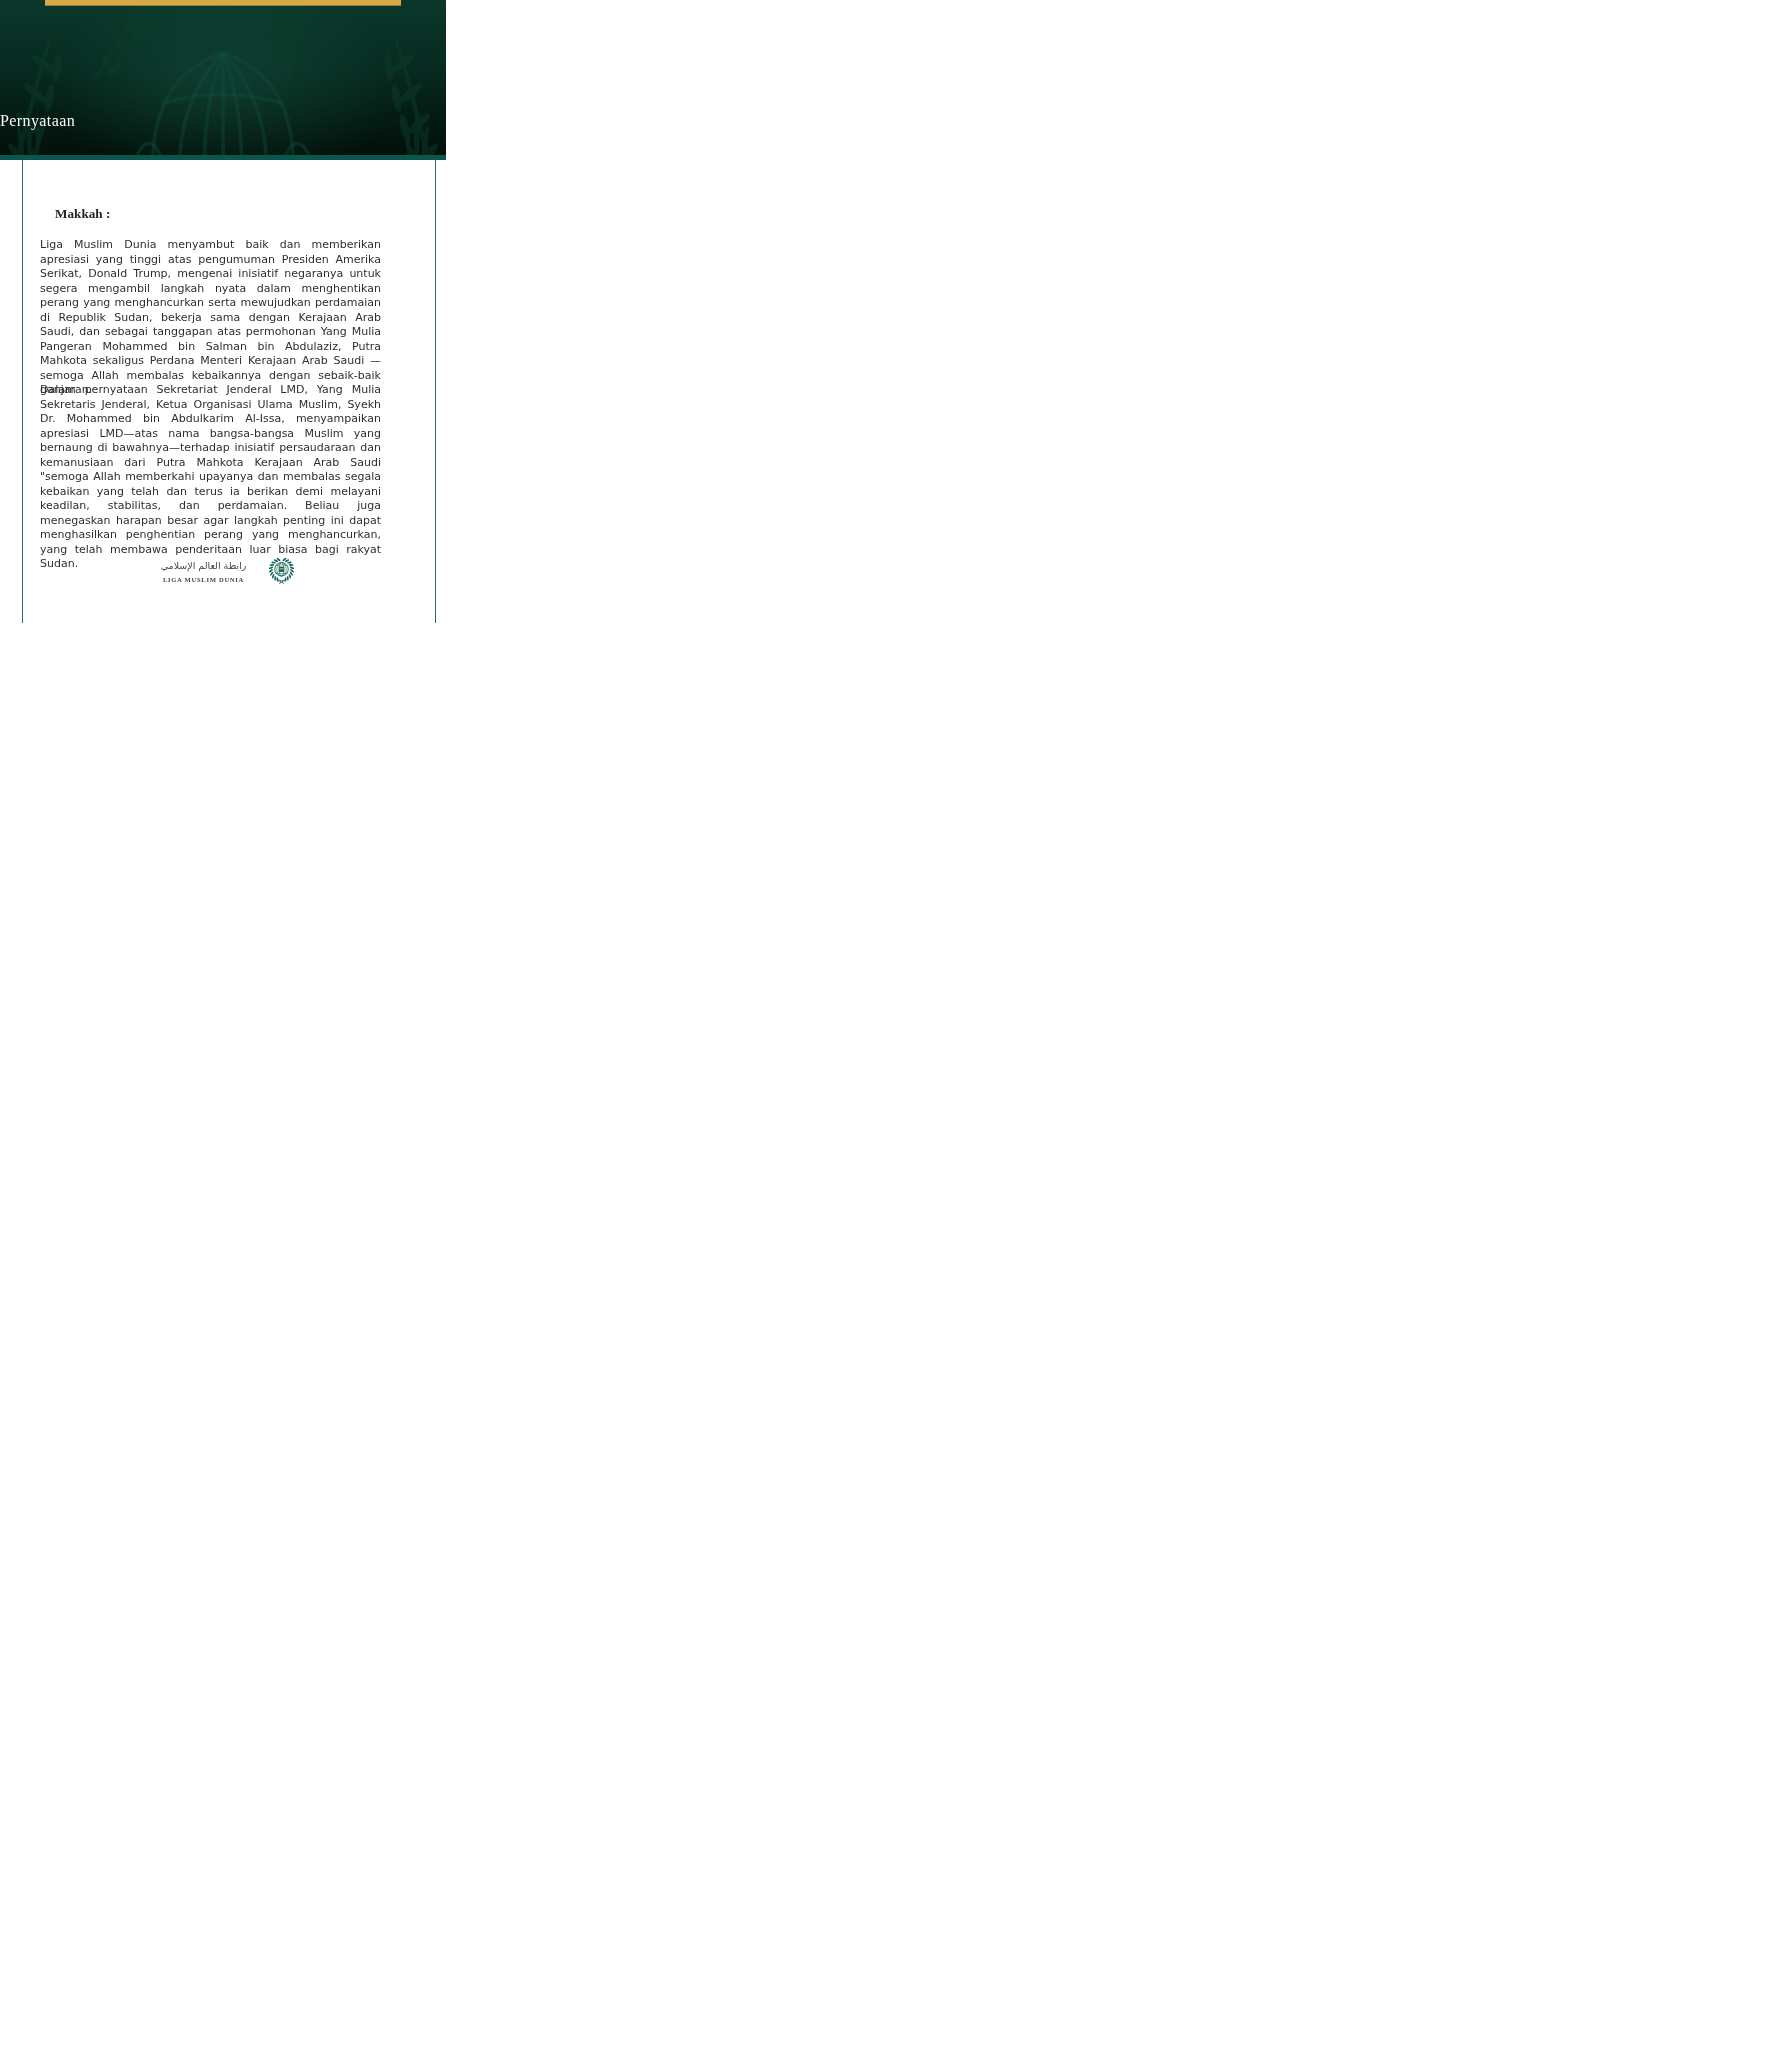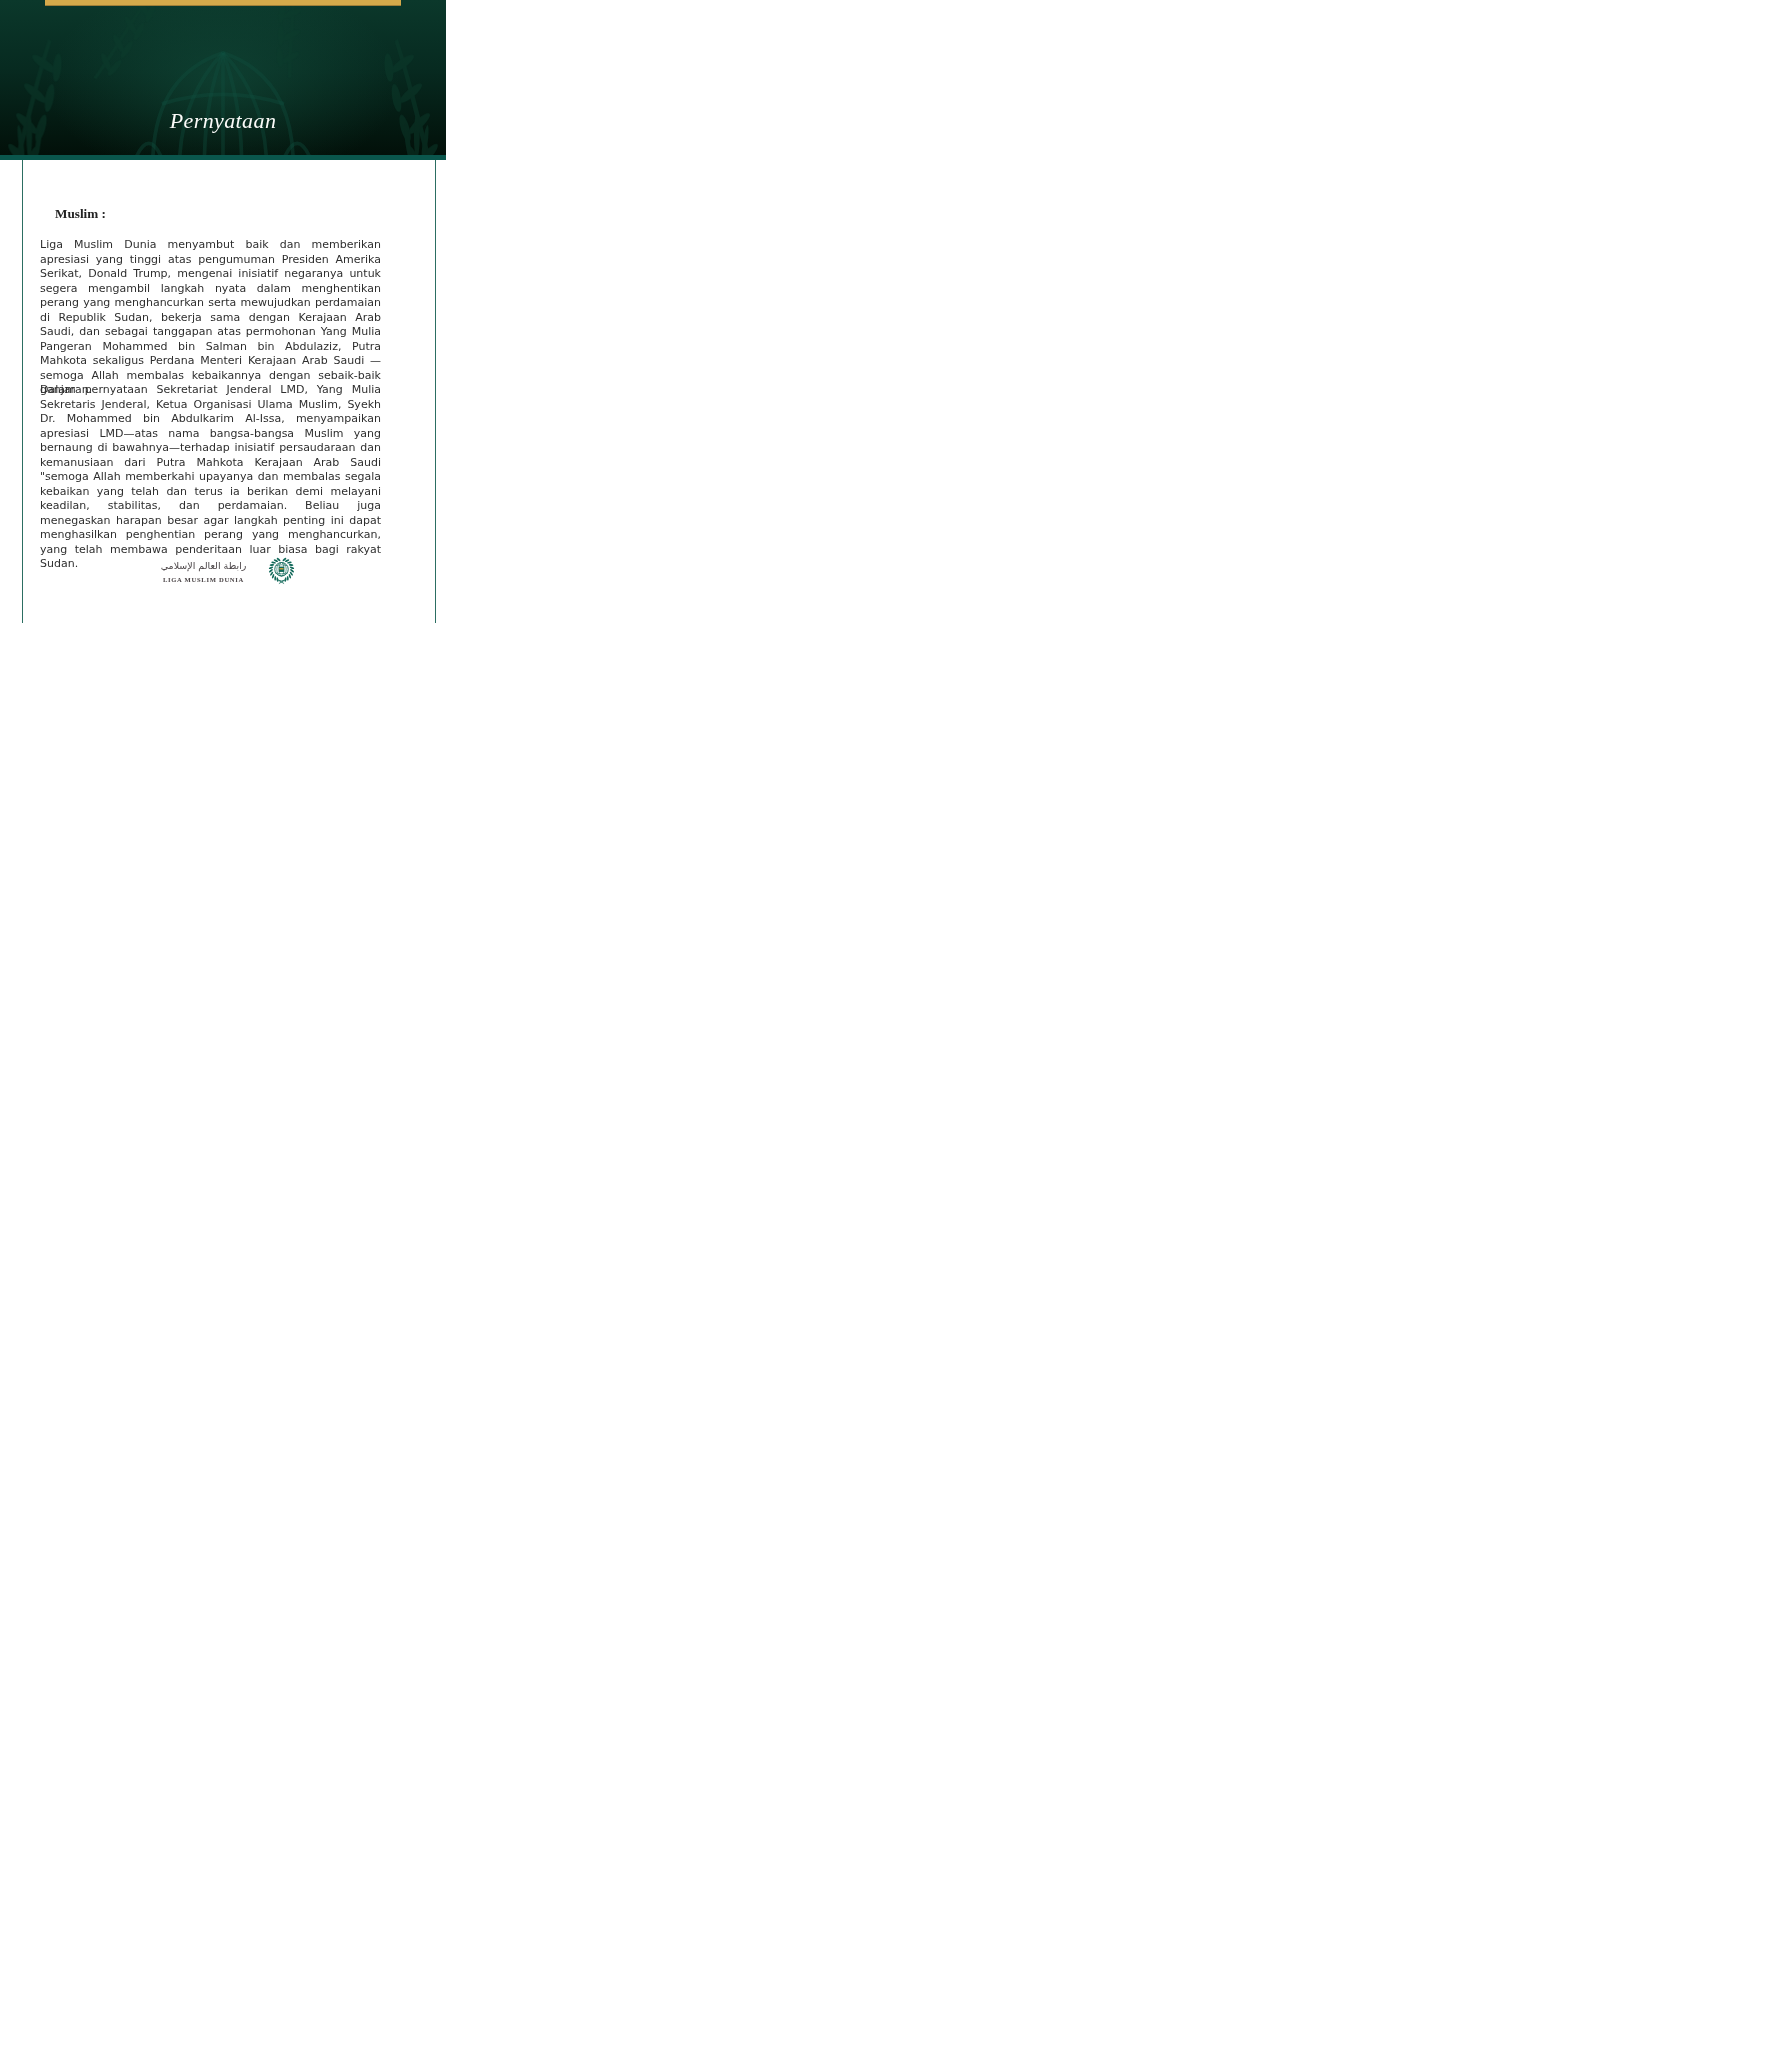--- a/index.html
+++ b/index.html
@@ -13,23 +13,23 @@
     background:linear-gradient(180deg,#0B382B 0%, #072A20 45%, #021009 100%);
     overflow:hidden;
   }
   #header-decor{position:absolute; left:0; top:0;}
   #gold-bar{
     position:absolute; left:45px; top:0; width:356px; height:5.4px;
     background:#D5AA4B; border-bottom:0.4px solid rgba(0,0,0,.25);
   }
   #page-title{
     position:absolute; left:0; top:108px; width:100%;
-    text-align:center; color:#FBFBF9;
+    color:#FBFBF9;
     font-family:"Liberation Serif", serif; font-weight:400;
-    font-size:22px; line-height:25px; letter-spacing:0.4px;font-style:italic;
+    font-size:16px; line-height:25px; letter-spacing:0.4px;
   }
   #teal-band{
     position:absolute; left:0; top:155px; width:446px; height:5px;
     background:#0A564C;
   }
   
   #content-card{
     position:absolute; left:22px; top:160px; width:412px; height:463px;
     border-left:0.4px solid #2C6E62; border-right:0.4px solid #2C6E62;
     background:#ffffff;
@@ -119,21 +119,21 @@
     </svg>
 
     <div id="gold-bar"></div>
     <div id="page-title">Pernyataan</div>
   </div>
 
   <div id="teal-band"></div>
 
   <div id="content-card"></div>
 
-  <div id="location-heading">Muslim :</div>
+  <div id="location-heading">Makkah :</div>
 
   <p id="paragraph-1" class="statement-paragraph">Liga Muslim Dunia menyambut baik dan memberikan apresiasi yang tinggi atas pengumuman Presiden Amerika Serikat, Donald Trump, mengenai inisiatif negaranya untuk segera mengambil langkah nyata dalam menghentikan perang yang menghancurkan serta mewujudkan perdamaian di Republik Sudan, bekerja sama dengan Kerajaan Arab Saudi, dan sebagai tanggapan atas permohonan Yang Mulia Pangeran Mohammed bin Salman bin Abdulaziz, Putra Mahkota sekaligus Perdana Menteri Kerajaan Arab Saudi — semoga Allah membalas kebaikannya dengan sebaik-baik ganjaran.</p>
 
   <p id="paragraph-2" class="statement-paragraph">Dalam pernyataan Sekretariat Jenderal LMD, Yang Mulia Sekretaris Jenderal, Ketua Organisasi Ulama Muslim, Syekh Dr. Mohammed bin Abdulkarim Al-Issa, menyampaikan apresiasi LMD—atas nama bangsa-bangsa Muslim yang bernaung di bawahnya—terhadap inisiatif persaudaraan dan kemanusiaan dari Putra Mahkota Kerajaan Arab Saudi "semoga Allah memberkahi upayanya dan membalas segala kebaikan yang telah dan terus ia berikan demi melayani keadilan, stabilitas, dan perdamaian. Beliau juga menegaskan harapan besar agar langkah penting ini dapat menghasilkan penghentian perang yang menghancurkan, yang telah membawa penderitaan luar biasa bagi rakyat Sudan.</p>
 
   <div id="logo">
     <div id="logo-left">
       <div id="logo-arabic">رابطة العالم الإسلامي</div>
       <div id="logo-wordmark">LIGA MUSLIM DUNIA</div>
     </div>

